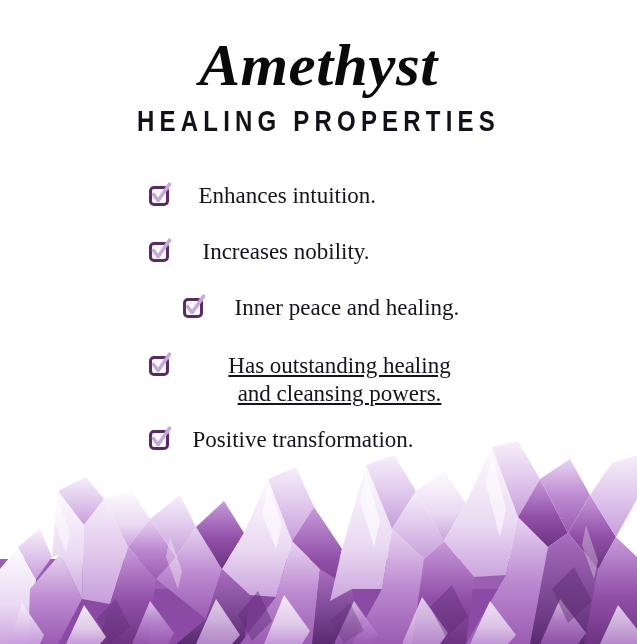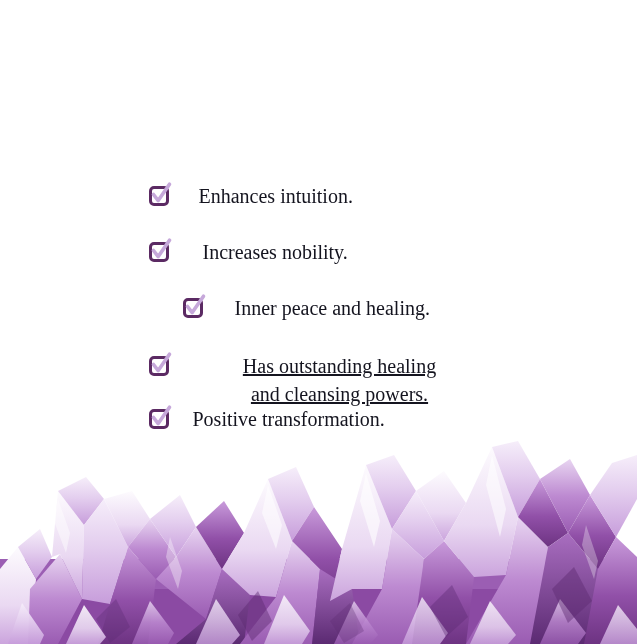--- a/index.html
+++ b/index.html
@@ -109,30 +109,30 @@
     top: -3px;
     width: 22px;
     height: 24px;
     overflow: visible;
   }
 
   .benefit-text {
     flex: 1 1 auto;
     color: #14141f;
     font-family: "Liberation Serif", "DejaVu Serif", serif;
-    font-size: 20px;
+    font-size: 23px;
     line-height: 28px;
     white-space: pre-line;
   }
 
   .benefit-row[data-idx="0"] { top: 0px; }
   .benefit-row[data-idx="1"] { top: 56px; }
   .benefit-row[data-idx="2"] { top: 112px; padding-left: 34px; }
   .benefit-row[data-idx="3"] { top: 170px; }
-  .benefit-row[data-idx="4"] { top: 223px; }
+  .benefit-row[data-idx="4"] { top: 244px; }
 
   .benefit-row[data-idx="0"] .benefit-text { padding-left: 30px; }
   .benefit-row[data-idx="1"] .benefit-text { padding-left: 34px; }
   .benefit-row[data-idx="2"] .benefit-text { padding-left: 32px; }
   .benefit-row[data-idx="3"] .benefit-text { padding-left: 22px; text-align: center; text-decoration: underline; }
   .benefit-row[data-idx="4"] .benefit-text { padding-left: 24px; }
 
   
   .crystals {
     position: absolute;
@@ -146,20 +146,24 @@
     display: block;
     width: 637px;
     height: 215px;
   }
 </style>
 </head>
 <body>
 
 <div class="poster">
 
+  <div class="header">
+    <h1 class="title">Amethyst</h1>
+    <h2 class="subtitle">HEALING PROPERTIES</h2>
+  </div>
 
   <ul class="benefits">
 
     <li class="benefit-row" data-idx="0">
       <div class="benefit-inner">
         <span class="checkbox">
           <span class="box"></span>
           <svg viewBox="0 0 22 24" aria-hidden="true">
             <path d="M3.5 11.5 L8.2 17.6 L19.5 1.2" fill="none" stroke="#c6a8da" stroke-width="3.6" stroke-linecap="round" stroke-linejoin="round"></path>
           </svg>

